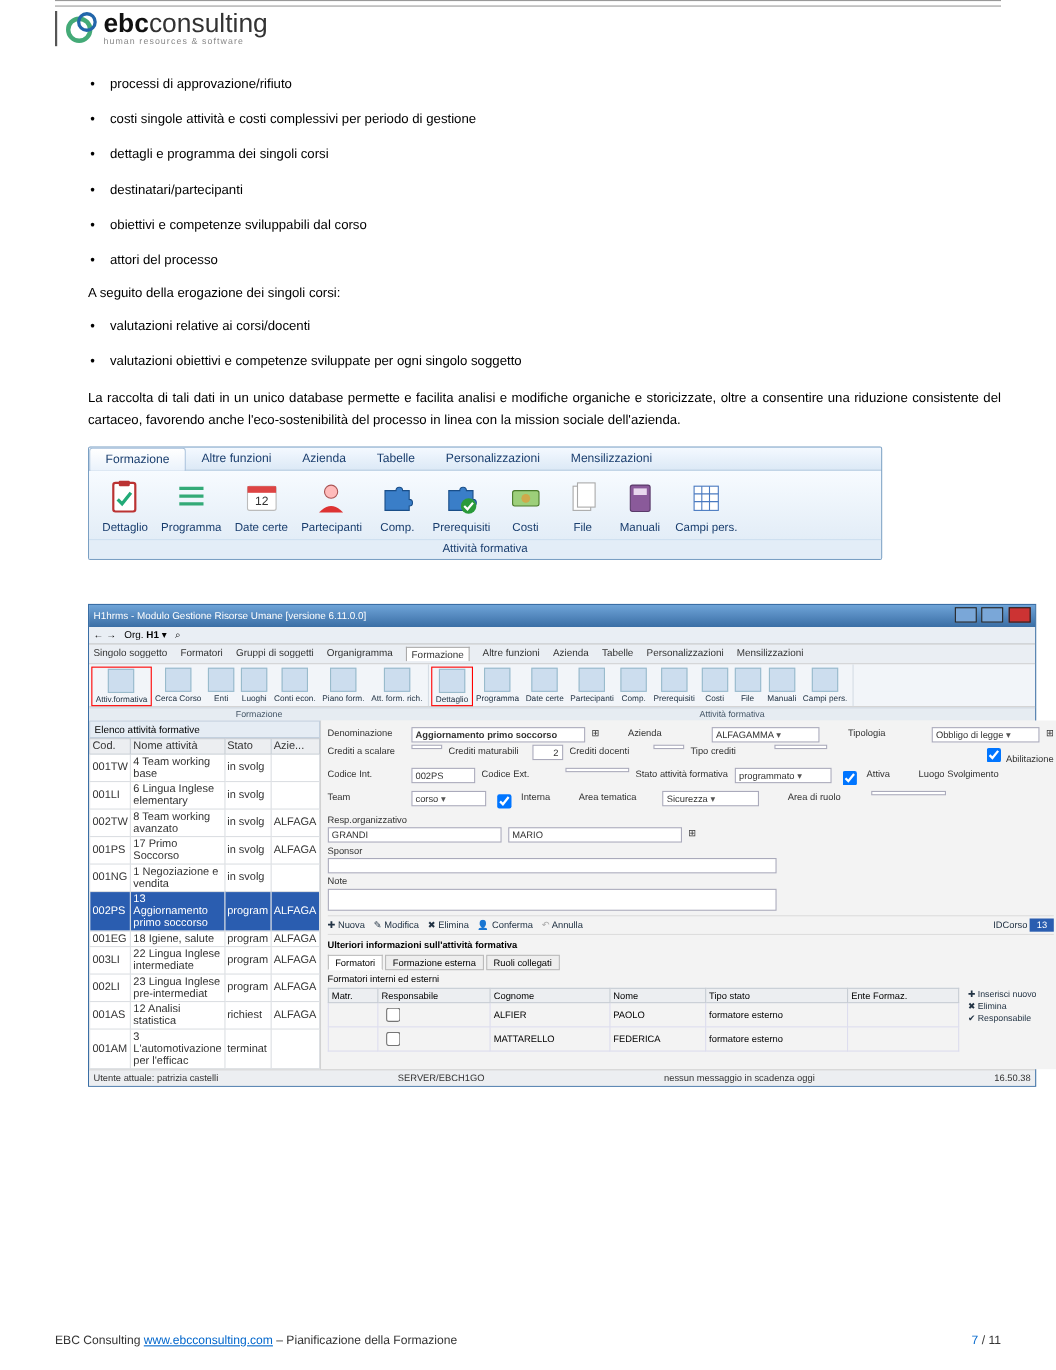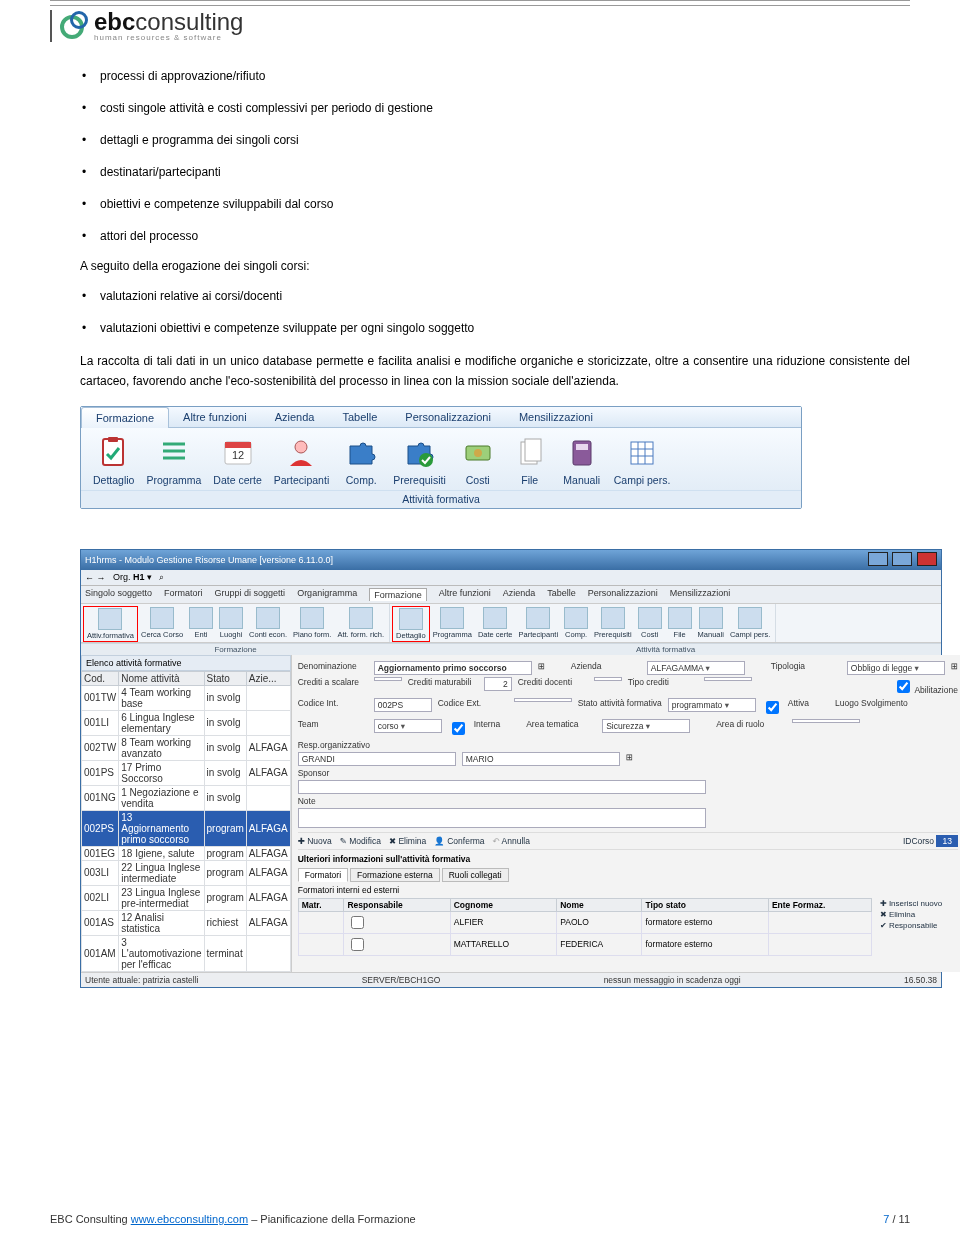--- a/index.html
+++ b/index.html
@@ -58,21 +58,21 @@
   .right-pane { flex:1; padding:4px 6px; background:#f3f3f3; }
   .form-row { display:flex; align-items:flex-start; gap:6px; margin:2px 0; font-size:8.5px; color:#333; }
   .form-row label { min-width:70px; }
   .form-row .val { background:#fff; border:1px solid #aab; padding:1px 3px; flex:0 0 auto; }
   .form-row .drop::after { content:" ▾"; color:#555; }
   .btnbar { display:flex; gap:8px; padding:3px 0; margin-top:4px; border-top:1px solid #ddd; border-bottom:1px solid #ddd; font-size:8.5px; }
   .btnbar span { color:#234; }
   .subtabs { display:flex; gap:2px; margin-top:4px; font-size:8.5px; }
   .subtabs div { border:1px solid #bbb; padding:1px 6px; background:#eee; }
   .subtabs div.active { background:#fff; border-bottom:1px solid #fff; }
-  .subgrid th { background:#eceef1; border:1px solid #c7cdd4; padding:1px 3px; font-weight:bold; text-align:left; font-size:8.5px; }
+  .subgrid th { background:#eceef1; border:1px solid #c7cdd4; padding:1px 3px; font-weight:normal; text-align:left; font-size:8.5px; }
   .subgrid td { border:1px solid #dde; padding:1px 3px; font-size:8.5px; }
   .side-btns { width:80px; font-size:8px; }
   .side-btns div { padding:1px 2px; color:#234; }
   .statusbar { display:flex; justify-content:space-between; background:#eceef1; border-top:1px solid #ccc; padding:2px 4px; font-size:8.5px; color:#333; }
   .footer { position:absolute; bottom:20px; left:50px; right:50px; display:flex; justify-content:space-between; font-size:11px; color:#333; }
   .footer a { color:#06c; }
   .footer .pg { color:#06c; }
 </style>
 </head>
 <body>

